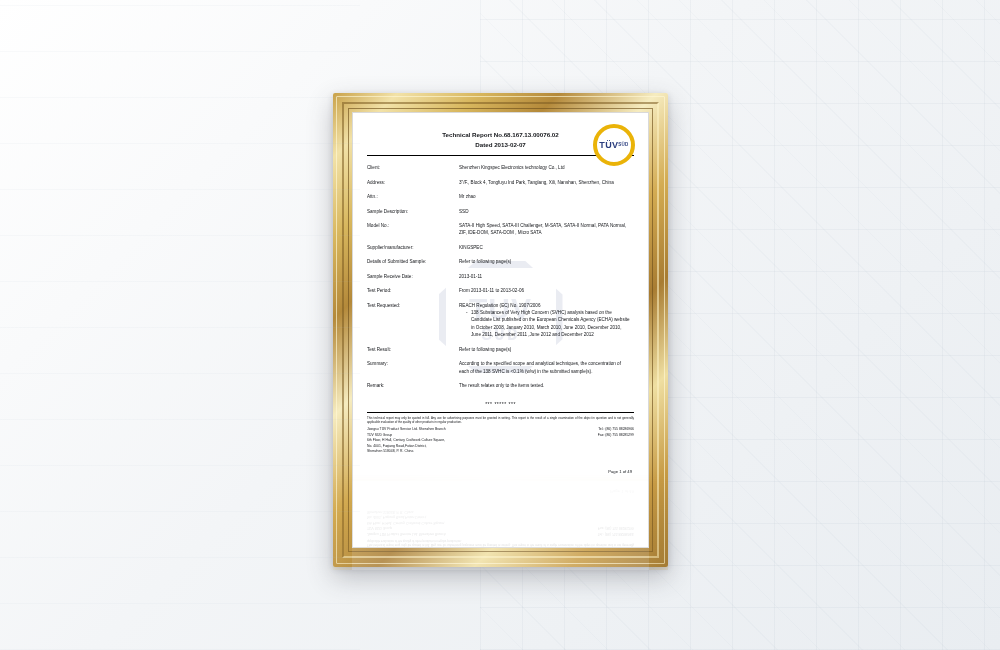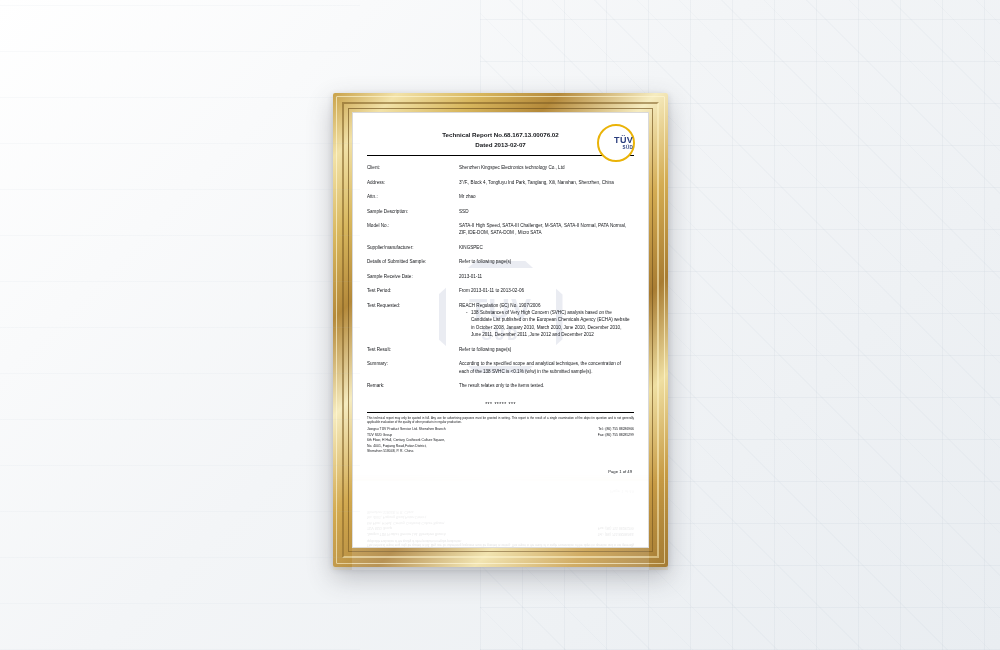--- a/index.html
+++ b/index.html
@@ -153,25 +153,25 @@
   }
 
   
   .tuv-logo {
     position: absolute;
     right: 14px;
     top: 12px;
     width: 34px;
     height: 34px;
     border-radius: 50%;
-    border: 2px solid #eab308;
+    border: 4px solid #eab308;
     background: #ffffff;
     display: flex;
-    flex-direction: column;
-    align-items: flex-end;
+    flex-direction: row;
+    align-items: center;
     justify-content: center;
     line-height: 1;
   }
   .tuv-logo .tuv-main {
     font-size: 9px;
     font-weight: bold;
     color: #2b3e7e;
     letter-spacing: 0.3px;
   }
   .tuv-logo .tuv-sub {

